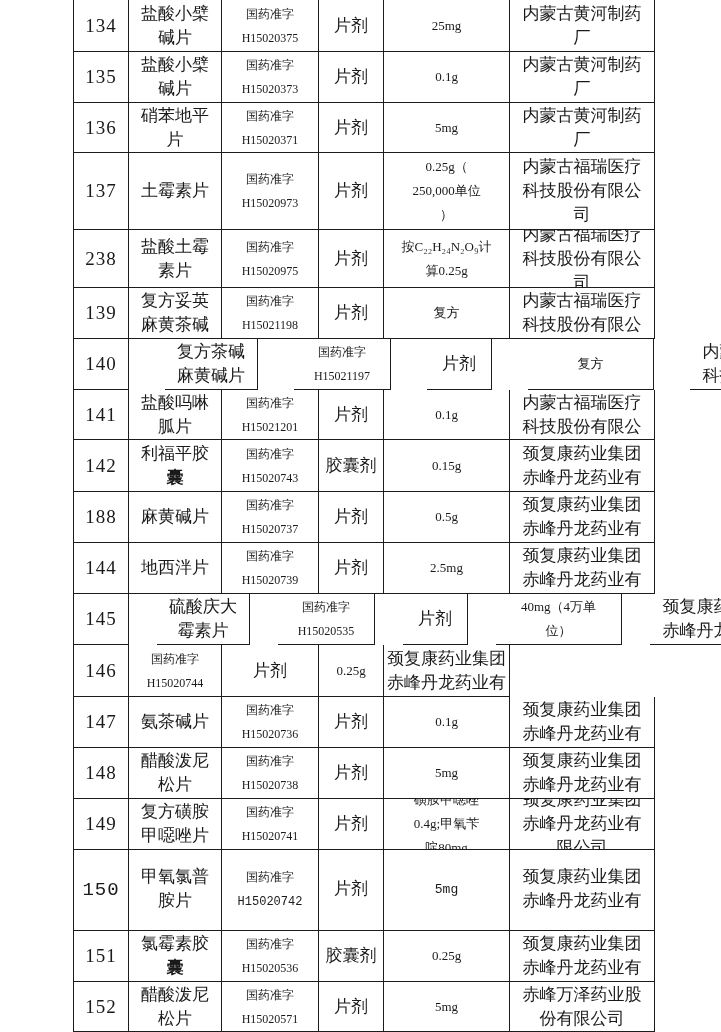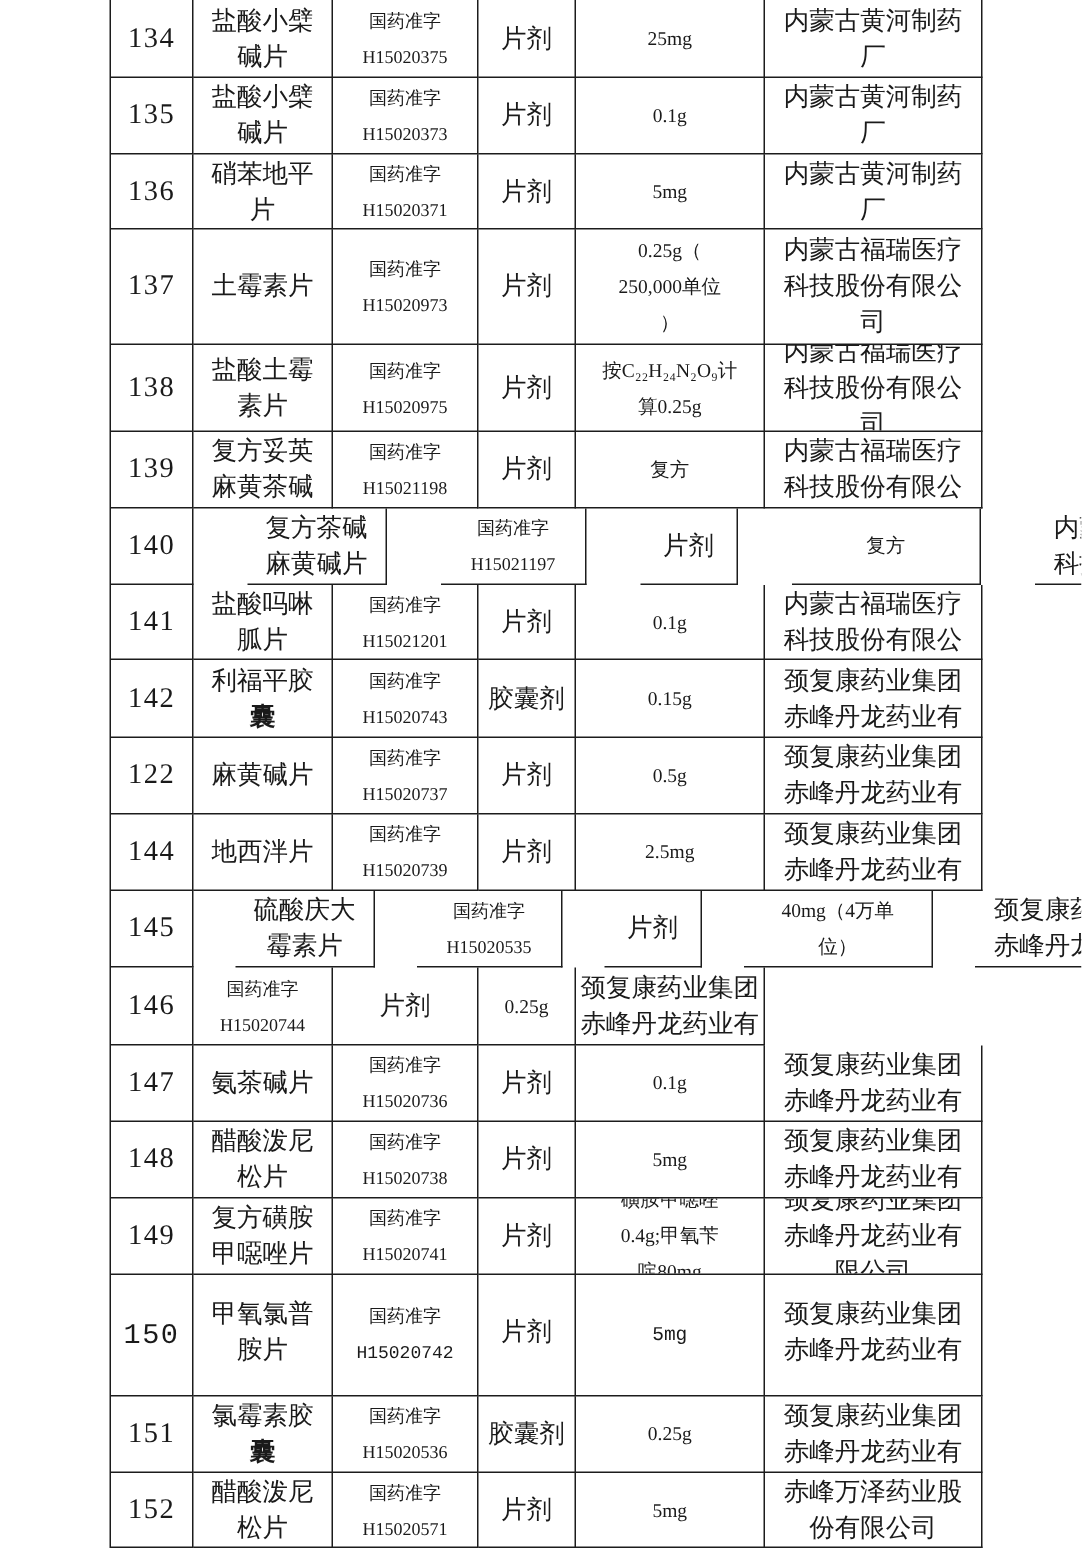--- a/index.html
+++ b/index.html
@@ -161,21 +161,21 @@
         </div>
     <div class="cell c-manufacturer">
           <div class="ct">内蒙古福瑞医疗
 科技股份有限公
 司</div>
         </div>
   </div>
 
   <div class="row" style="height: 58px;">
     <div class="cell c-no">
-          <div class="ct">138</div>
+          <div class="ct">238</div>
         </div>
     <div class="cell c-name">
           <div class="ct"><span>盐酸土霉
 素片</span></div>
         </div>
     <div class="cell c-approval">
           <div class="ct">国药准字
 H15020975</div>
         </div>
     <div class="cell c-form">
@@ -282,21 +282,21 @@
           <div class="ct">0.15g</div>
         </div>
     <div class="cell c-manufacturer">
           <div class="ct">颈复康药业集团
 赤峰丹龙药业有</div>
         </div>
   </div>
 
   <div class="row" style="height: 51px;">
     <div class="cell c-no">
-          <div class="ct">122</div>
+          <div class="ct">188</div>
         </div>
     <div class="cell c-name">
           <div class="ct"><span>麻黄碱片</span></div>
         </div>
     <div class="cell c-approval">
           <div class="ct">国药准字
 H15020737</div>
         </div>
     <div class="cell c-form">
           <div class="ct">片剂</div>

